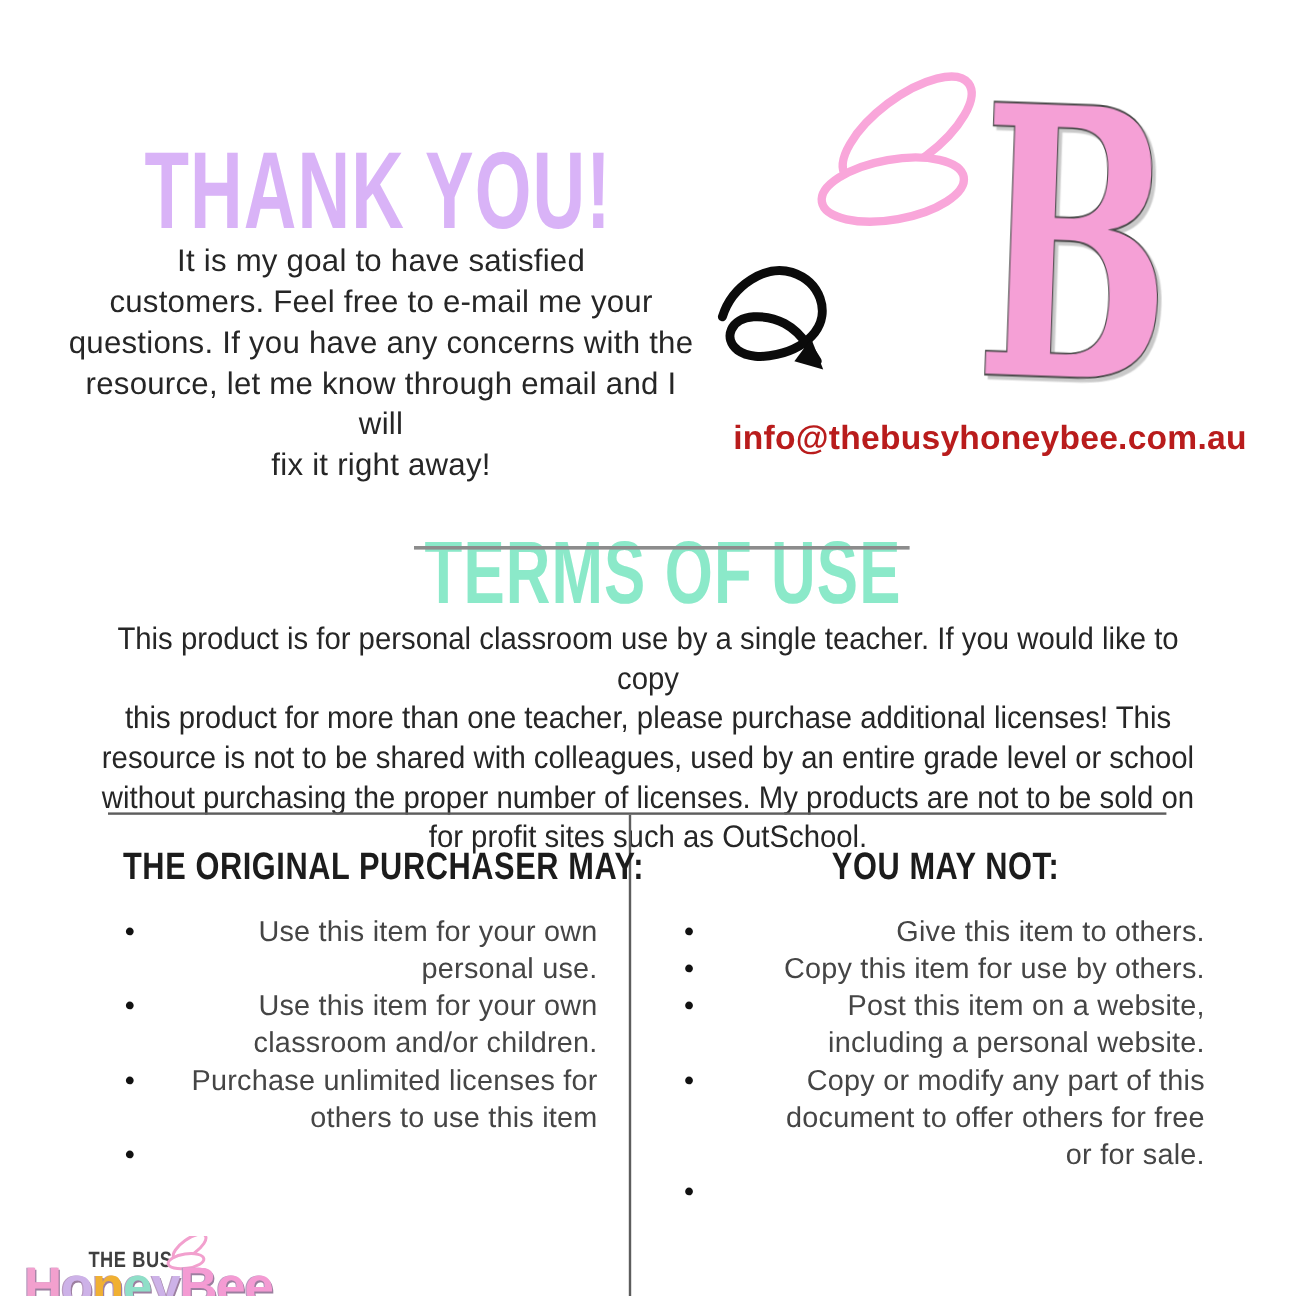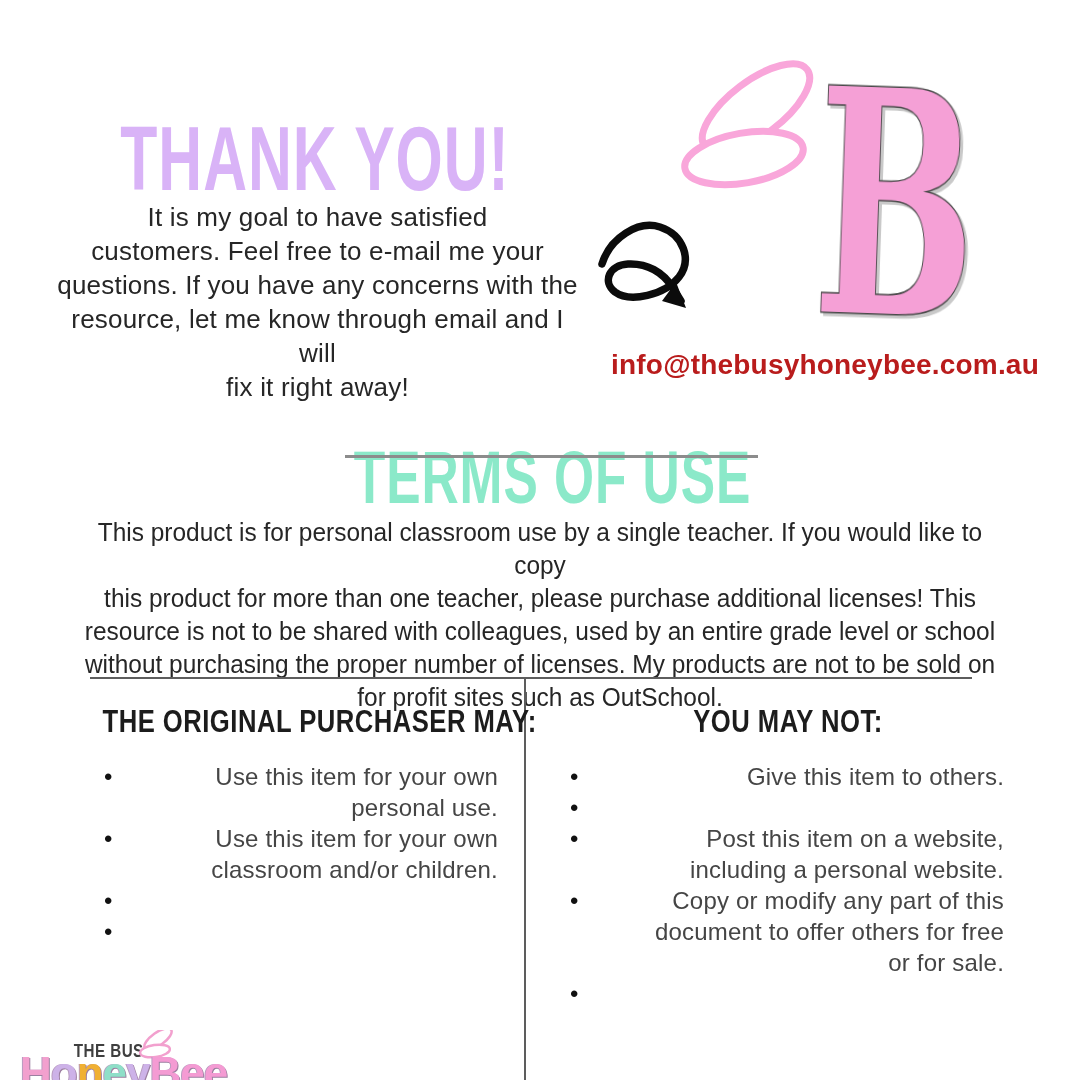--- a/index.html
+++ b/index.html
@@ -133,39 +133,42 @@
         </div>
 
         <div class="bullet-row">
           <span class="bullet-dot">•</span>
           <div class="bullet-text">Use this item for your own
 classroom and/or children.</div>
         </div>
 
         <div class="bullet-row">
           <span class="bullet-dot">•</span>
+          <div class="bullet-text">Purchase unlimited licenses for
+others to use this item</div>
         </div>
 
         <div class="bullet-row">
           <span class="bullet-dot">•</span>
         </div>
       </div>
   </section>
 
   <section class="col col-right">
     <h3 class="col-heading">YOU MAY NOT:</h3>
     <div class="bullet-list">
 
         <div class="bullet-row">
           <span class="bullet-dot">•</span>
           <div class="bullet-text">Give this item to others.</div>
         </div>
 
         <div class="bullet-row">
           <span class="bullet-dot">•</span>
+          <div class="bullet-text">Copy this item for use by others.</div>
         </div>
 
         <div class="bullet-row">
           <span class="bullet-dot">•</span>
           <div class="bullet-text">Post this item on a website,
 including a personal website.</div>
         </div>
 
         <div class="bullet-row">
           <span class="bullet-dot">•</span>

